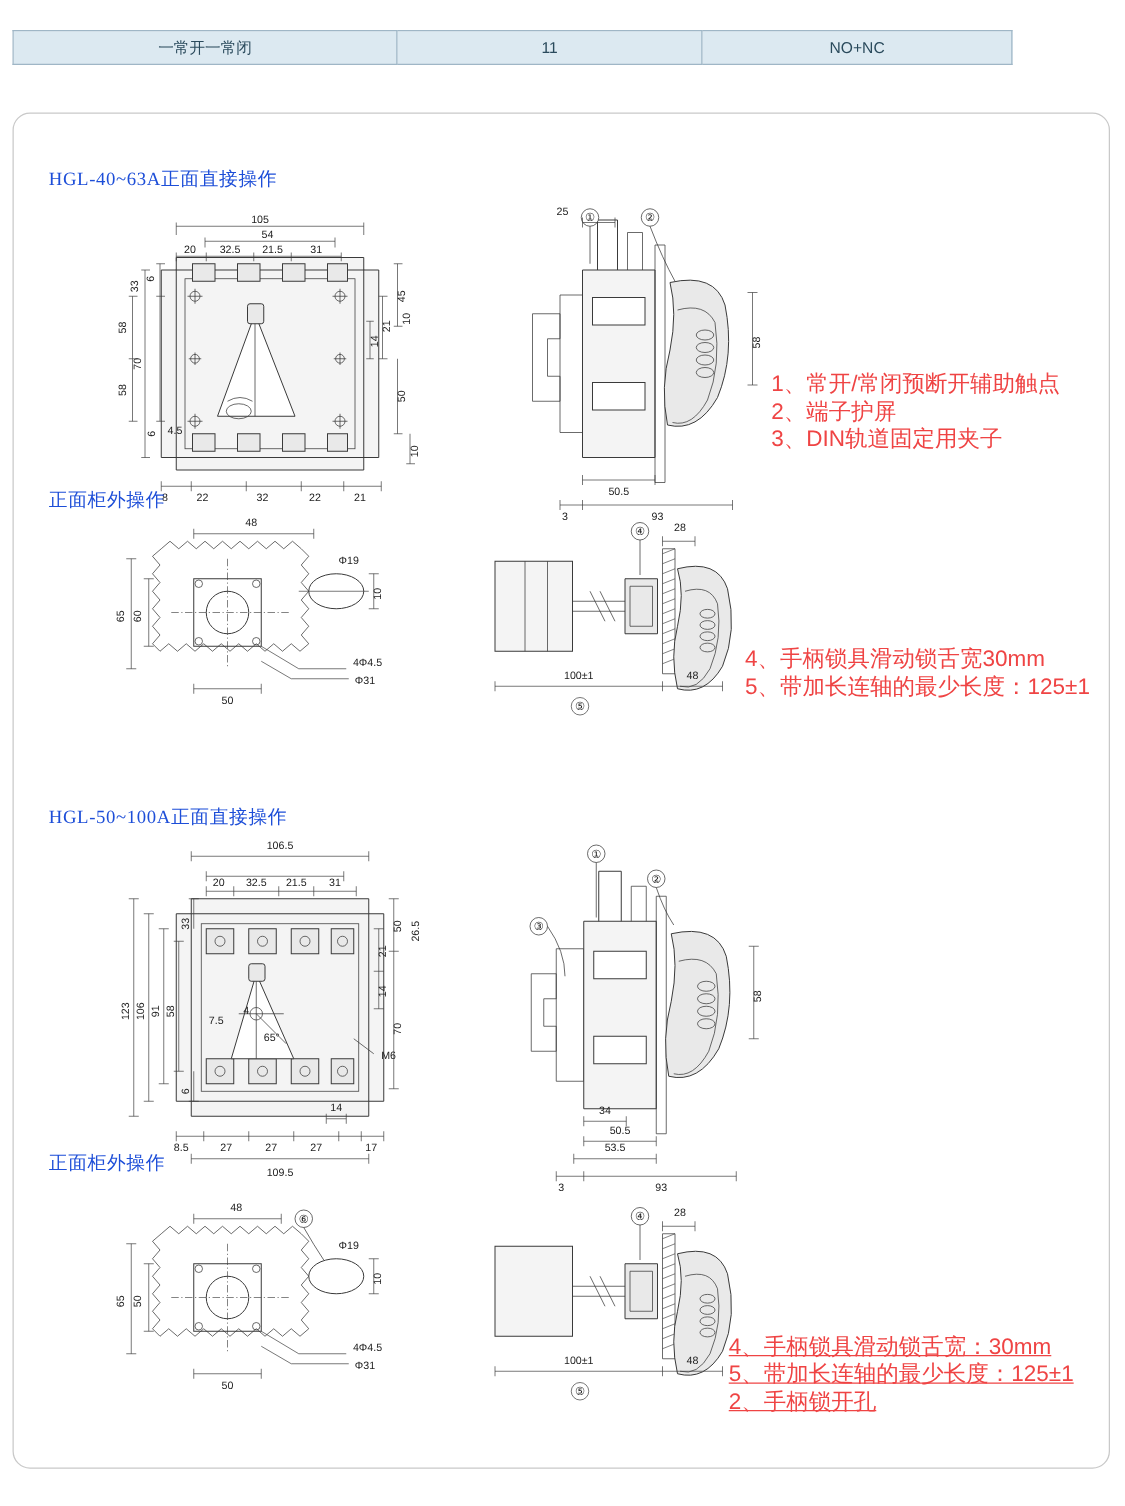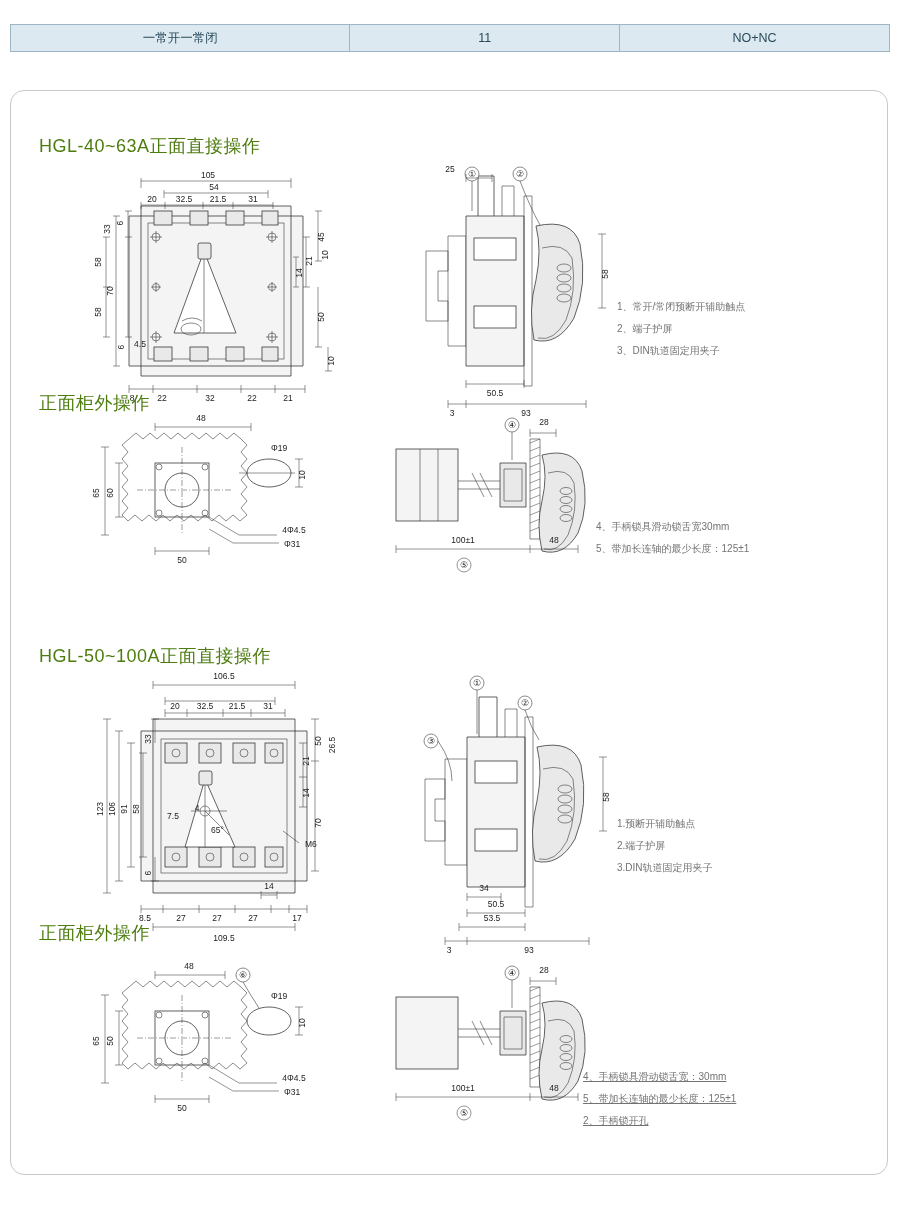--- a/index.html
+++ b/index.html
@@ -6,21 +6,21 @@
   body{
     width:900px;height:1205px;
     background:#ffffff;
     font-family:"Liberation Sans", sans-serif;
     color:#1a1a1a;
     position:relative;
     overflow:hidden;
   }
   
   .spec-table{
-    position:absolute;left:10px;top:24px;width:880px;
+    position:absolute;left:10px;top:24px;width:800px;
     border-collapse:collapse;
     font-size:12.5px;
   }
   .spec-table td{
     border:1px solid #9fb6c6;
     text-align:center;
     padding:4px 0;
     height:18px;
     color:#2a4a5c;
   }
@@ -32,29 +32,30 @@
 
   
   .panel{
     position:absolute;left:10px;top:90px;width:878px;height:1085px;
     border:1px solid #c9c9c9;border-radius:14px;background:#fff;
     box-sizing:border-box;
   }
 
   .sec-title{
     position:absolute;
-    font-size:18px;
-    color:#4d7c0f;
+    font-size:15px;
+    color:#1d4ed8;
     letter-spacing:.5px;
     white-space:nowrap;
+    font-family:Liberation Serif, serif;
   }
   .note{
     position:absolute;
-    font-size:10px;
-    color:#737373;
+    font-size:18px;
+    color:#ef4444;
     line-height:22px;
     white-space:nowrap;
   }
   .note div{white-space:nowrap;}
 
   
   .dwg{position:absolute;}
   svg{display:block;overflow:visible;}
   .ln{stroke:#3a3a3a;stroke-width:0.8;fill:none;}
   .lnf{stroke:#3a3a3a;stroke-width:0.8;fill:#f4f4f4;}
@@ -470,25 +471,20 @@
     </g>
     <text x="65" y="222" text-anchor="middle">34</text>
     <text x="77" y="238" text-anchor="middle">50.5</text>
     <text x="73" y="252" text-anchor="middle">53.5</text>
     <text x="30" y="284" text-anchor="middle">3</text>
     <text x="110" y="284" text-anchor="middle">93</text>
     <text x="190" y="128" transform="rotate(-90 190,128)" text-anchor="middle">58</text>
   </svg>
   </div>
 
-  <div class="note" style="left:606px;top:722px;">
-    <div>1.预断开辅助触点</div>
-    <div>2.端子护屏</div>
-    <div>3.DIN轨道固定用夹子</div>
-  </div>
 
   <div class="sec-title" style="left:28px;top:830px;">正面柜外操作</div>
 
   <div class="dwg" style="left:78px;top:858px;">
   <svg width="290" height="180" viewBox="0 0 290 180">
     <path class="thin" d="M40,38 l7,-6 l7,6 l7,-6 l7,6 l7,-6 l7,6 l7,-6 l7,6 l7,-6 l7,6 l7,-6 l7,6 l7,-6 l7,6 l7,-6 l7,6
       l6,6 l-6,7 l6,7 l-6,7 l6,7 l-6,7 l6,7 l-6,7 l6,7 l-6,7 l6,7
       l-7,6 l-7,-6 l-7,6 l-7,-6 l-7,6 l-7,-6 l-7,6 l-7,-6 l-7,6 l-7,-6 l-7,6 l-7,-6 l-7,6 l-7,-6 l-7,6 l-7,-6 l-7,6
       l-6,-6 l6,-7 l-6,-7 l6,-7 l-6,-7 l6,-7 l-6,-7 l6,-7 l-6,-7 l6,-7 l-6,-7 z" fill="#fafafa"></path>
     <rect class="ln" x="66" y="62" width="54" height="54" fill="#fff"></rect>

